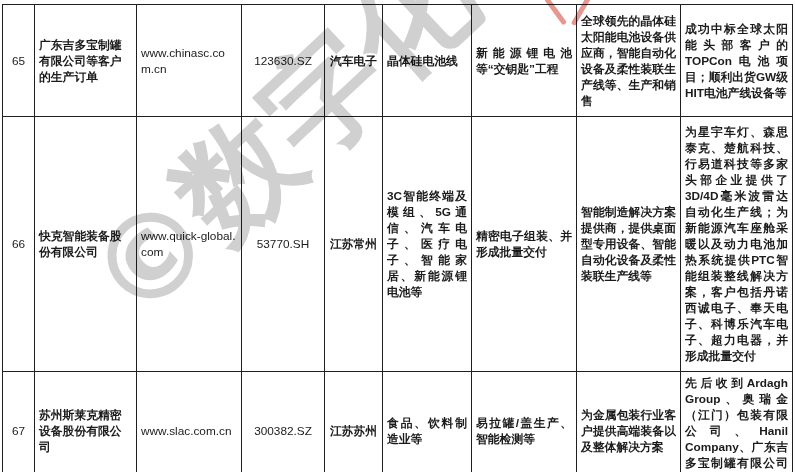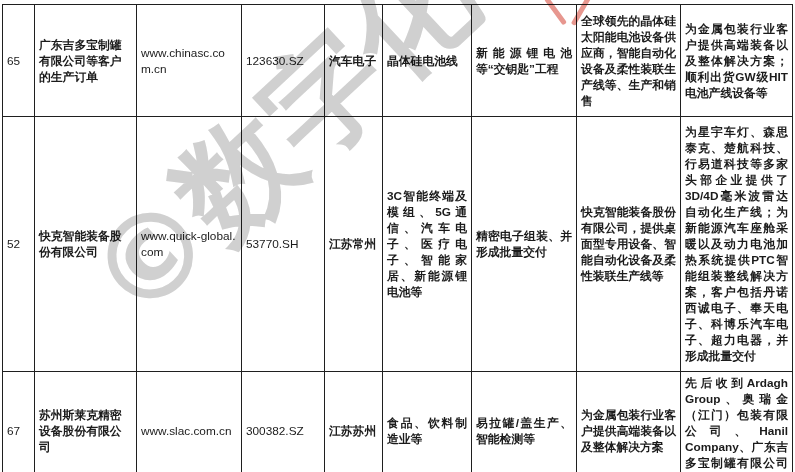--- a/index.html
+++ b/index.html
@@ -4,21 +4,21 @@
 <style>
   html,body{margin:0;padding:0;width:795px;height:472px;background:#ffffff;overflow:hidden;}
   .page{position:relative;width:795px;height:472px;background:#ffffff;
         font-family:"Liberation Sans","DejaVu Sans",sans-serif;color:#1b1b1b;}
   table.ctable{position:absolute;left:2px;top:4px;border-collapse:collapse;table-layout:fixed;width:791px;}
   td{border:1px solid #1f1f1f;vertical-align:middle;padding:3px 4px;
      font-size:11.8px;line-height:16px;color:#1b1b1b;font-weight:700;
      overflow:hidden;word-break:break-word;}
   tr.r0{height:112px;} tr.r1{height:255px;} tr.r2{height:99px;}
   td.lat{font-weight:400;word-break:break-all;}
-  td.ctr{text-align:left;}
+  td.ctr{text-align:center;}
   td.al{text-align:left;}
   td.jt{text-align:justify;text-align-last:left;}
   
   .wm{position:absolute;inset:0;overflow:hidden;pointer-events:none;mix-blend-mode:multiply;}
   .wm-gray{position:absolute;left:55px;top:240px;transform:rotate(-43deg);transform-origin:0 0;
            font-size:118px;font-weight:700;white-space:nowrap;color:#c8c8c8;opacity:.85;
            letter-spacing:0;font-family:"DejaVu Sans",sans-serif;}
   .wm-red-bar{position:absolute;width:5px;border-radius:2px;opacity:.7;}
   .rb1{left:553px;top:-5px;height:32px;transform:rotate(-36deg);}
   .rb2{left:579px;top:-7px;height:34px;transform:rotate(30deg);}
@@ -43,31 +43,31 @@
     <tbody>
       <tr class="r0">
         <td class="lat ctr">65</td>
         <td class="al">广东吉多宝制罐有限公司等客户的生产订单</td>
         <td class="lat al">www.chinasc.com.cn</td>
         <td class="lat ctr">123630.SZ</td>
         <td class="ctr">汽车电子</td>
         <td class="jt">晶体硅电池线</td>
         <td class="jt">新能源锂电池等“交钥匙”工程</td>
         <td class="jt">全球领先的晶体硅太阳能电池设备供应商，智能自动化设备及柔性装联生产线等、生产和销售</td>
-        <td class="jt">为金属包装行业客户提供高端装备以及整体解决方案；顺利出货GW级HIT电池产线设备等</td>
+        <td class="jt">成功中标全球太阳能头部客户的TOPCon电池项目；顺利出货GW级HIT电池产线设备等</td>
       </tr>
       <tr class="r1">
-        <td class="lat ctr">52</td>
+        <td class="lat ctr">66</td>
         <td class="al">快克智能装备股份有限公司</td>
         <td class="lat al">www.quick-global.com</td>
         <td class="lat ctr">53770.SH</td>
         <td class="ctr">江苏常州</td>
         <td class="jt">3C智能终端及模组、5G通信、汽车电子、医疗电子、智能家居、新能源锂电池等</td>
         <td class="jt">精密电子组装、并形成批量交付</td>
-        <td class="jt">快克智能装备股份有限公司，提供桌面型专用设备、智能自动化设备及柔性装联生产线等</td>
+        <td class="jt">智能制造解决方案提供商，提供桌面型专用设备、智能自动化设备及柔性装联生产线等</td>
         <td class="jt">为星宇车灯、森思泰克、楚航科技、行易道科技等多家头部企业提供了3D/4D毫米波雷达自动化生产线；为新能源汽车座舱采暖以及动力电池加热系统提供PTC智能组装整线解决方案，客户包括丹诺西诚电子、奉天电子、科博乐汽车电子、超力电器，并形成批量交付</td>
       </tr>
       <tr class="r2">
         <td class="lat ctr">67</td>
         <td class="al">苏州斯莱克精密设备股份有限公司</td>
         <td class="lat al">www.slac.com.cn</td>
         <td class="lat ctr">300382.SZ</td>
         <td class="ctr">江苏苏州</td>
         <td class="jt">食品、饮料制造业等</td>
         <td class="jt">易拉罐/盖生产、智能检测等</td>

